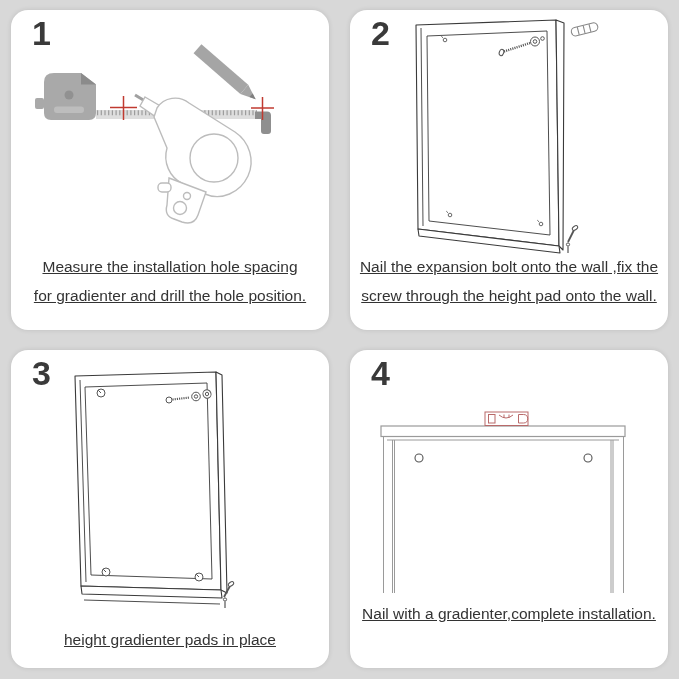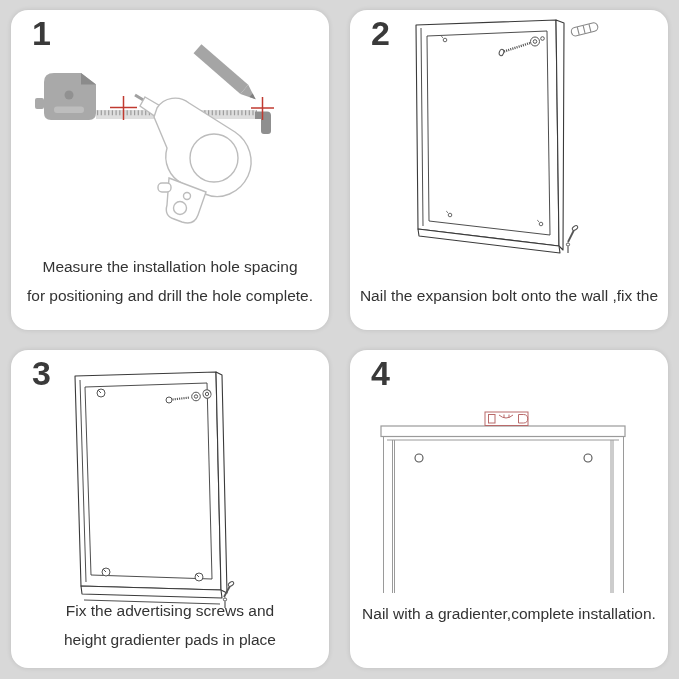--- a/index.html
+++ b/index.html
@@ -48,21 +48,21 @@
   .caption {
     position: absolute;
     left: 8px;
     right: 8px;
     text-align: center;
     font-size: 15.5px;
     line-height: 28.5px;
     color: #333333;
     z-index: 2;
   }
-  .cap-line { display: block; white-space: nowrap; }
+  .cap-line { display: block; white-space: nowrap; text-decoration: underline; }
   .c1 .caption { bottom: 20px; }
   .c2 .caption { bottom: 20px; text-align: center; }
   .c3 .caption { bottom: 14px; }
   .c4 .caption { bottom: 40px; }
 </style>
 </head>
 <body>
 
 <div class="page">
 
@@ -100,21 +100,21 @@
       </g>
 
       <g transform="rotate(41 188 40)">
         <rect x="186" y="34" width="62" height="12" fill="#a5a5a5"></rect>
         <polygon points="248,34 263,40 248,46" fill="#a5a5a5"></polygon>
         <polygon points="257,37.6 263,40 257,42.4" fill="#7f7f7f"></polygon>
       </g>
     </svg>
     <div class="caption">
       <span class="cap-line">Measure the installation hole spacing</span>
-      <span class="cap-line">for positioning and drill the hole complete.</span>
+      <span class="cap-line">for gradienter and drill the hole position.</span>
     </div>
   </div>
 
   <div class="card c2">
     <div class="num">2</div>
     <svg class="illus" viewBox="0 0 318 320" preserveAspectRatio="xMidYMid meet">
       <g fill="#ffffff" stroke="#3a3a3a" stroke-width="1.1" stroke-linejoin="round">
         <polygon points="66,15 206,10 209,236 68,219"></polygon>
         <polygon points="206,10 214,13 213,240 209,236"></polygon>
         <polygon points="68,219 209,236 210,243 69,226"></polygon>
@@ -144,20 +144,21 @@
       </g>
       <g stroke="#555555" fill="none">
         <line x1="224" y1="220" x2="218" y2="232" stroke-width="1.8"></line>
         <ellipse cx="225" cy="218" rx="3" ry="1.8" transform="rotate(-35 225 218)" fill="#ffffff" stroke-width="1"></ellipse>
         <circle cx="218" cy="234.5" r="1.6" stroke-width="1"></circle>
         <line x1="218" y1="236.5" x2="218" y2="243" stroke-width="1.2"></line>
       </g>
     </svg>
     <div class="caption">
       <span class="cap-line">Nail the expansion bolt onto the wall ,fix the</span>
+      <span class="cap-line">screw through the height pad onto the wall.</span>
     </div>
   </div>
 
   <div class="card c3">
     <div class="num">3</div>
     <svg class="illus" viewBox="0 0 318 318" preserveAspectRatio="xMidYMid meet">
       <g fill="#ffffff" stroke="#3a3a3a" stroke-width="1.1" stroke-linejoin="round">
         <polygon points="64,26 205,22 210,240 70,236"></polygon>
         <polygon points="205,22 211,25 216,243 210,240"></polygon>
         <polygon points="70,236 210,240 211,248 71,244"></polygon>
@@ -182,21 +183,20 @@
         <ellipse cx="196" cy="44" rx="1.6" ry="1.8" stroke-width="1"></ellipse>
       </g>
       <g stroke="#555555" fill="none">
         <line x1="219" y1="236" x2="213" y2="247" stroke-width="1.8"></line>
         <ellipse cx="220" cy="234" rx="3" ry="1.8" transform="rotate(-35 220 234)" fill="#ffffff" stroke-width="1"></ellipse>
         <circle cx="214" cy="249.5" r="1.6" stroke-width="1"></circle>
         <line x1="214" y1="251.5" x2="214" y2="258" stroke-width="1.2"></line>
       </g>
     </svg>
     <div class="caption">
-      <span class="cap-line">Fix the advertising screws and</span>
       <span class="cap-line">height gradienter pads in place</span>
     </div>
   </div>
 
   <div class="card c4">
     <div class="num">4</div>
     <svg class="illus" viewBox="0 0 318 318" preserveAspectRatio="xMidYMid meet">
       <g stroke="#9a9a9a" fill="#ffffff">
         <rect x="31" y="76" width="244" height="10.5" stroke-width="1.2"></rect>
         <line x1="37" y1="90" x2="269" y2="90" stroke-width="1"></line>

